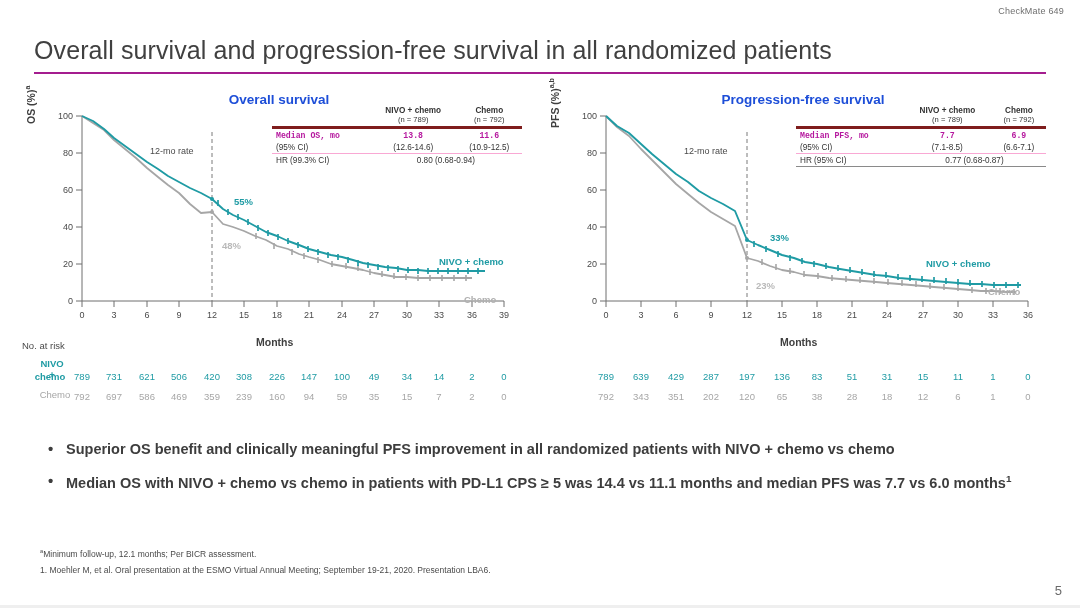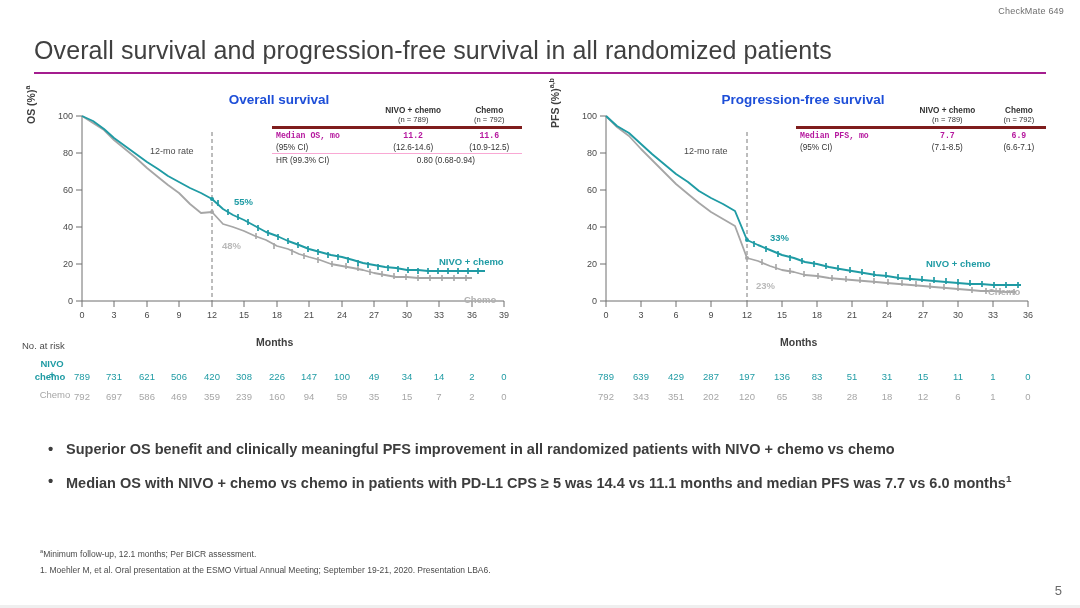--- a/index.html
+++ b/index.html
@@ -230,21 +230,21 @@
       <td class="hdr-group">NIVO + chemo</td>
       <td class="hdr-group">Chemo</td>
     </tr>
     <tr>
       <td></td>
       <td class="hdr-sub">(n = 789)</td>
       <td class="hdr-sub">(n = 792)</td>
     </tr>
     <tr>
       <td class="lbl magenta tbl-top">Median OS, mo</td>
-      <td class="val magenta tbl-top">11.2</td>
+      <td class="val magenta tbl-top">13.8</td>
       <td class="val magenta tbl-top">11.6</td>
     </tr>
     <tr>
       <td class="lbl">(95% CI)</td>
       <td class="val">(12.6-14.6)</td>
       <td class="val">(10.9-12.5)</td>
     </tr>
     <tr>
       <td class="lbl row-line">HR (99.3% CI)</td>
       <td class="val row-line" colspan="2">0.80 (0.68-0.94)</td>
@@ -394,20 +394,24 @@
     <tr>
       <td class="lbl magenta tbl-top">Median PFS, mo</td>
       <td class="val magenta tbl-top">7.7</td>
       <td class="val magenta tbl-top">6.9</td>
     </tr>
     <tr>
       <td class="lbl">(95% CI)</td>
       <td class="val">(7.1-8.5)</td>
       <td class="val">(6.6-7.1)</td>
     </tr>
+    <tr>
+      <td class="lbl row-line tbl-bot">HR (95% CI)</td>
+      <td class="val row-line tbl-bot" colspan="2">0.77 (0.68-0.87)</td>
+    </tr>
   </tbody>
     </table>
 </div>
 
 <div class="risk-label" style="left:22px; top:340px;">No. at risk</div>
 
 <div class="risk-row teal" style="left:22px; top:358px; font-weight:700;">
   <span style="left:30px; top:0;">NIVO +</span>
   <span style="left:28px; top:13px;">chemo</span>
 </div>

